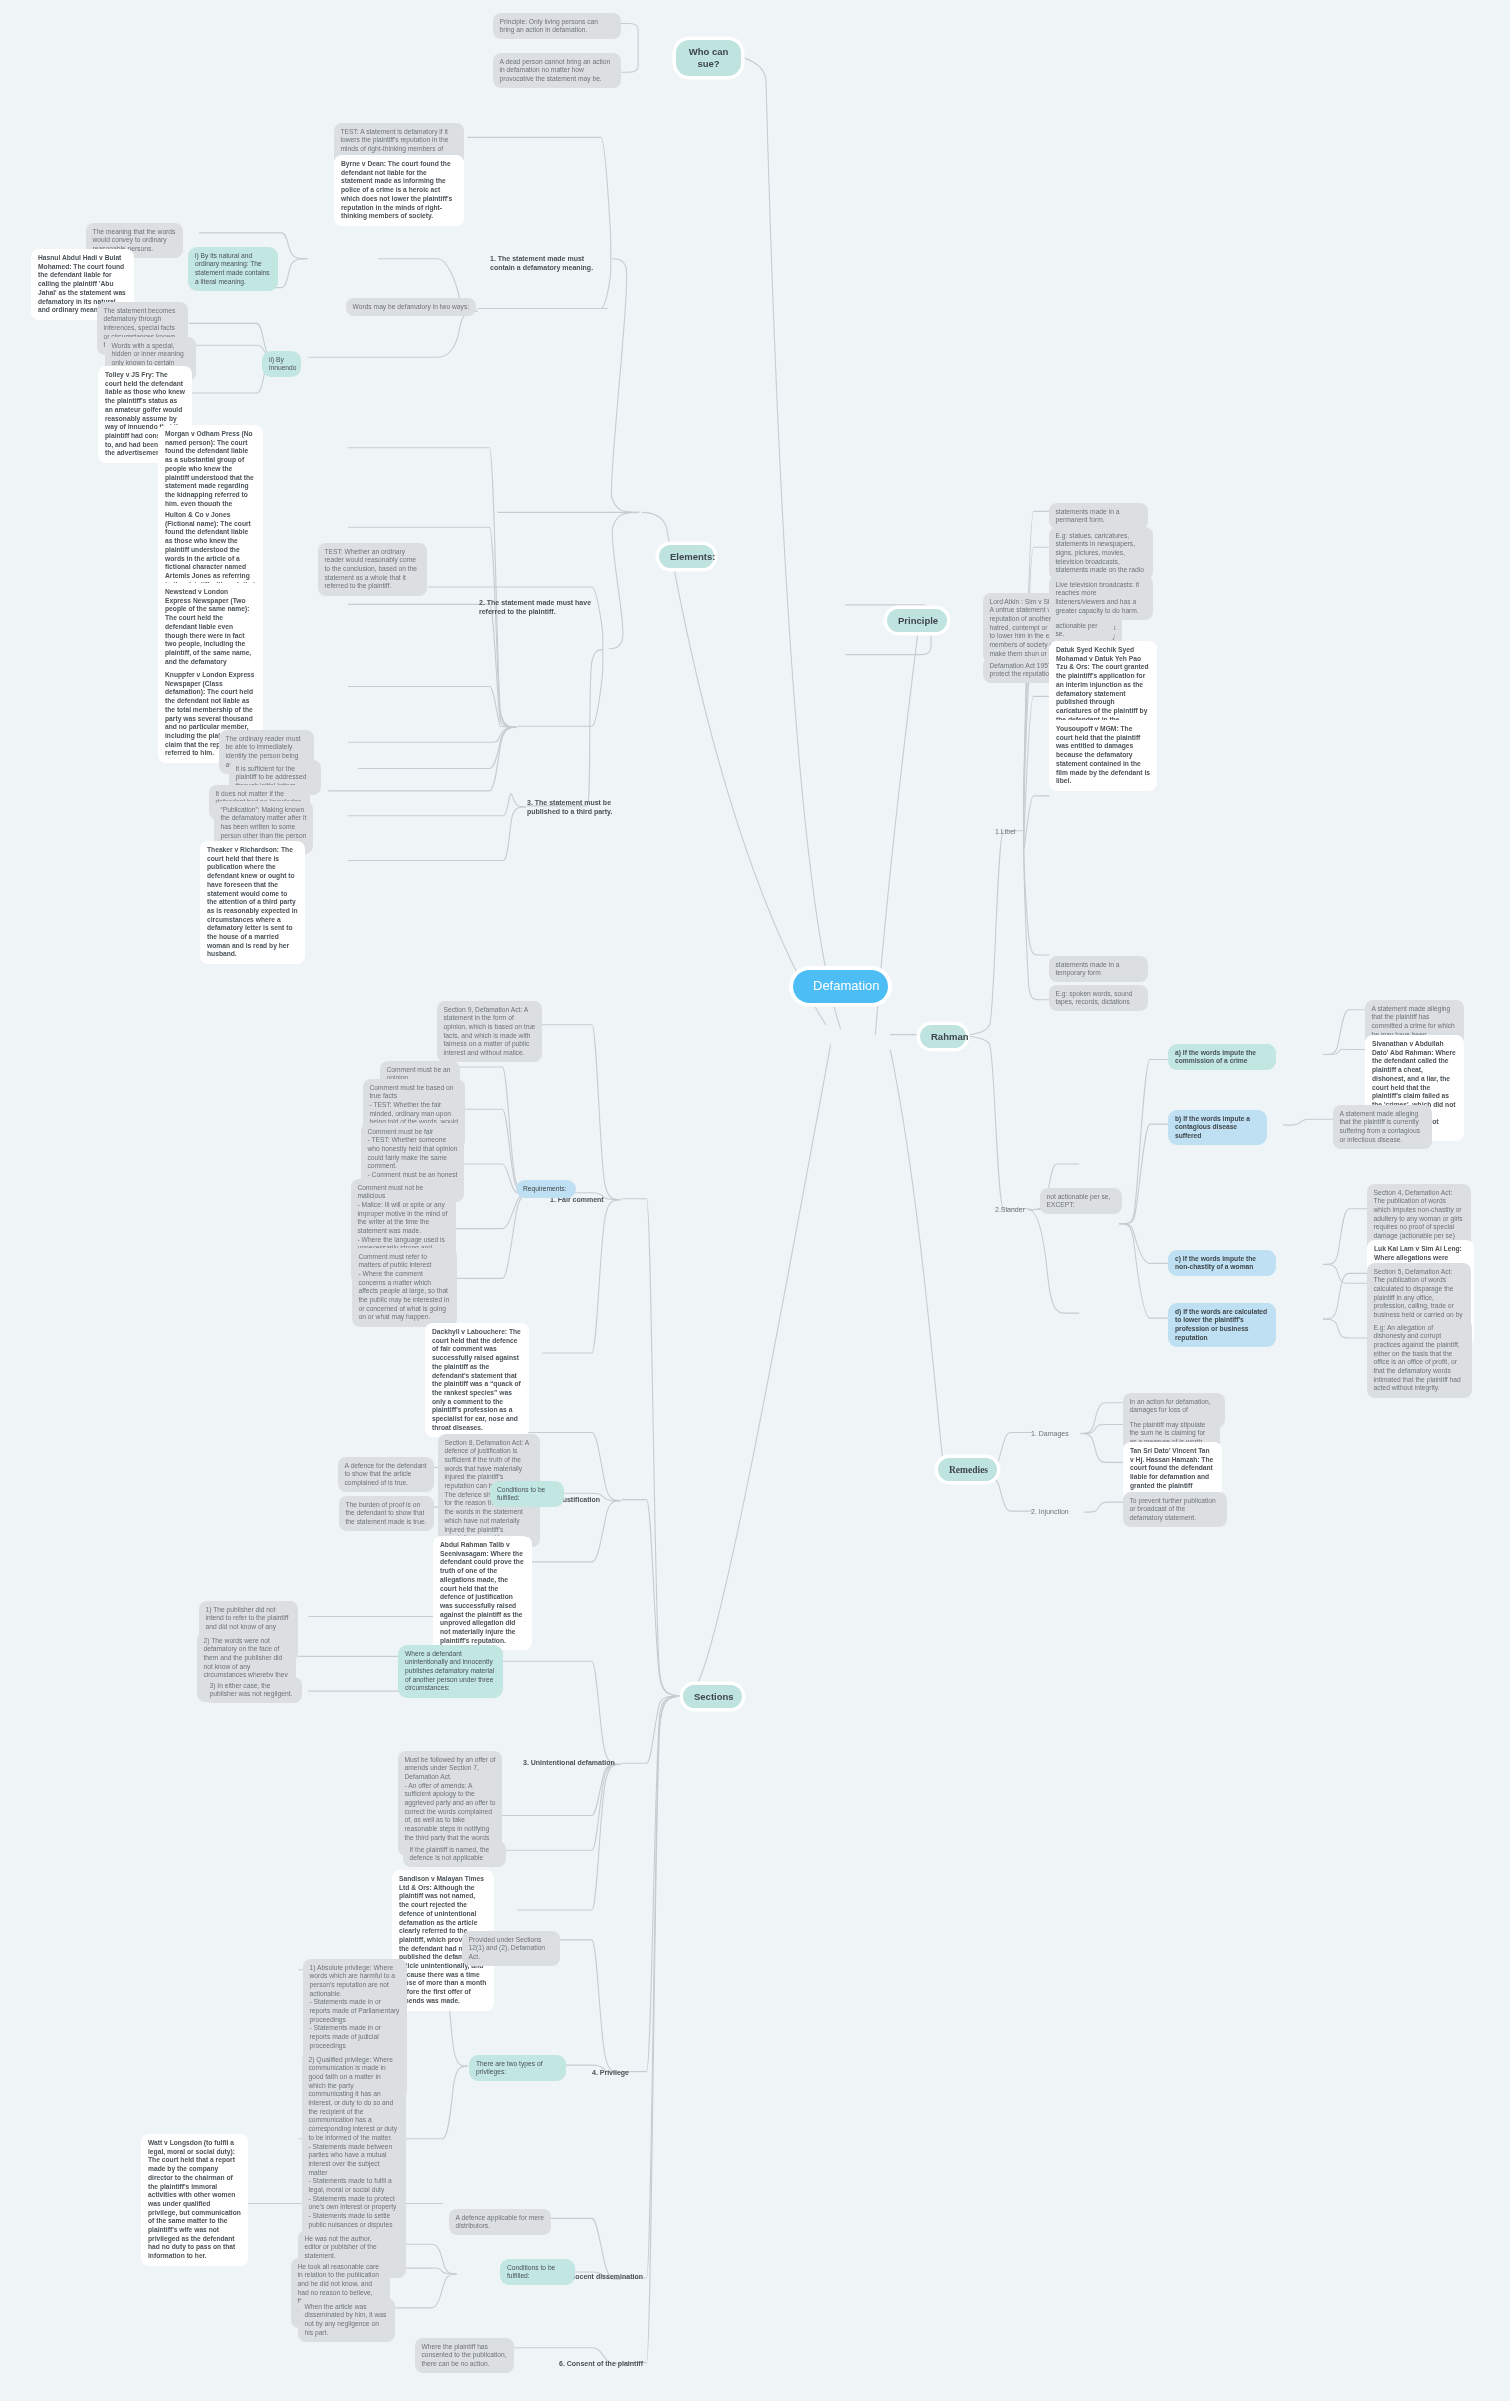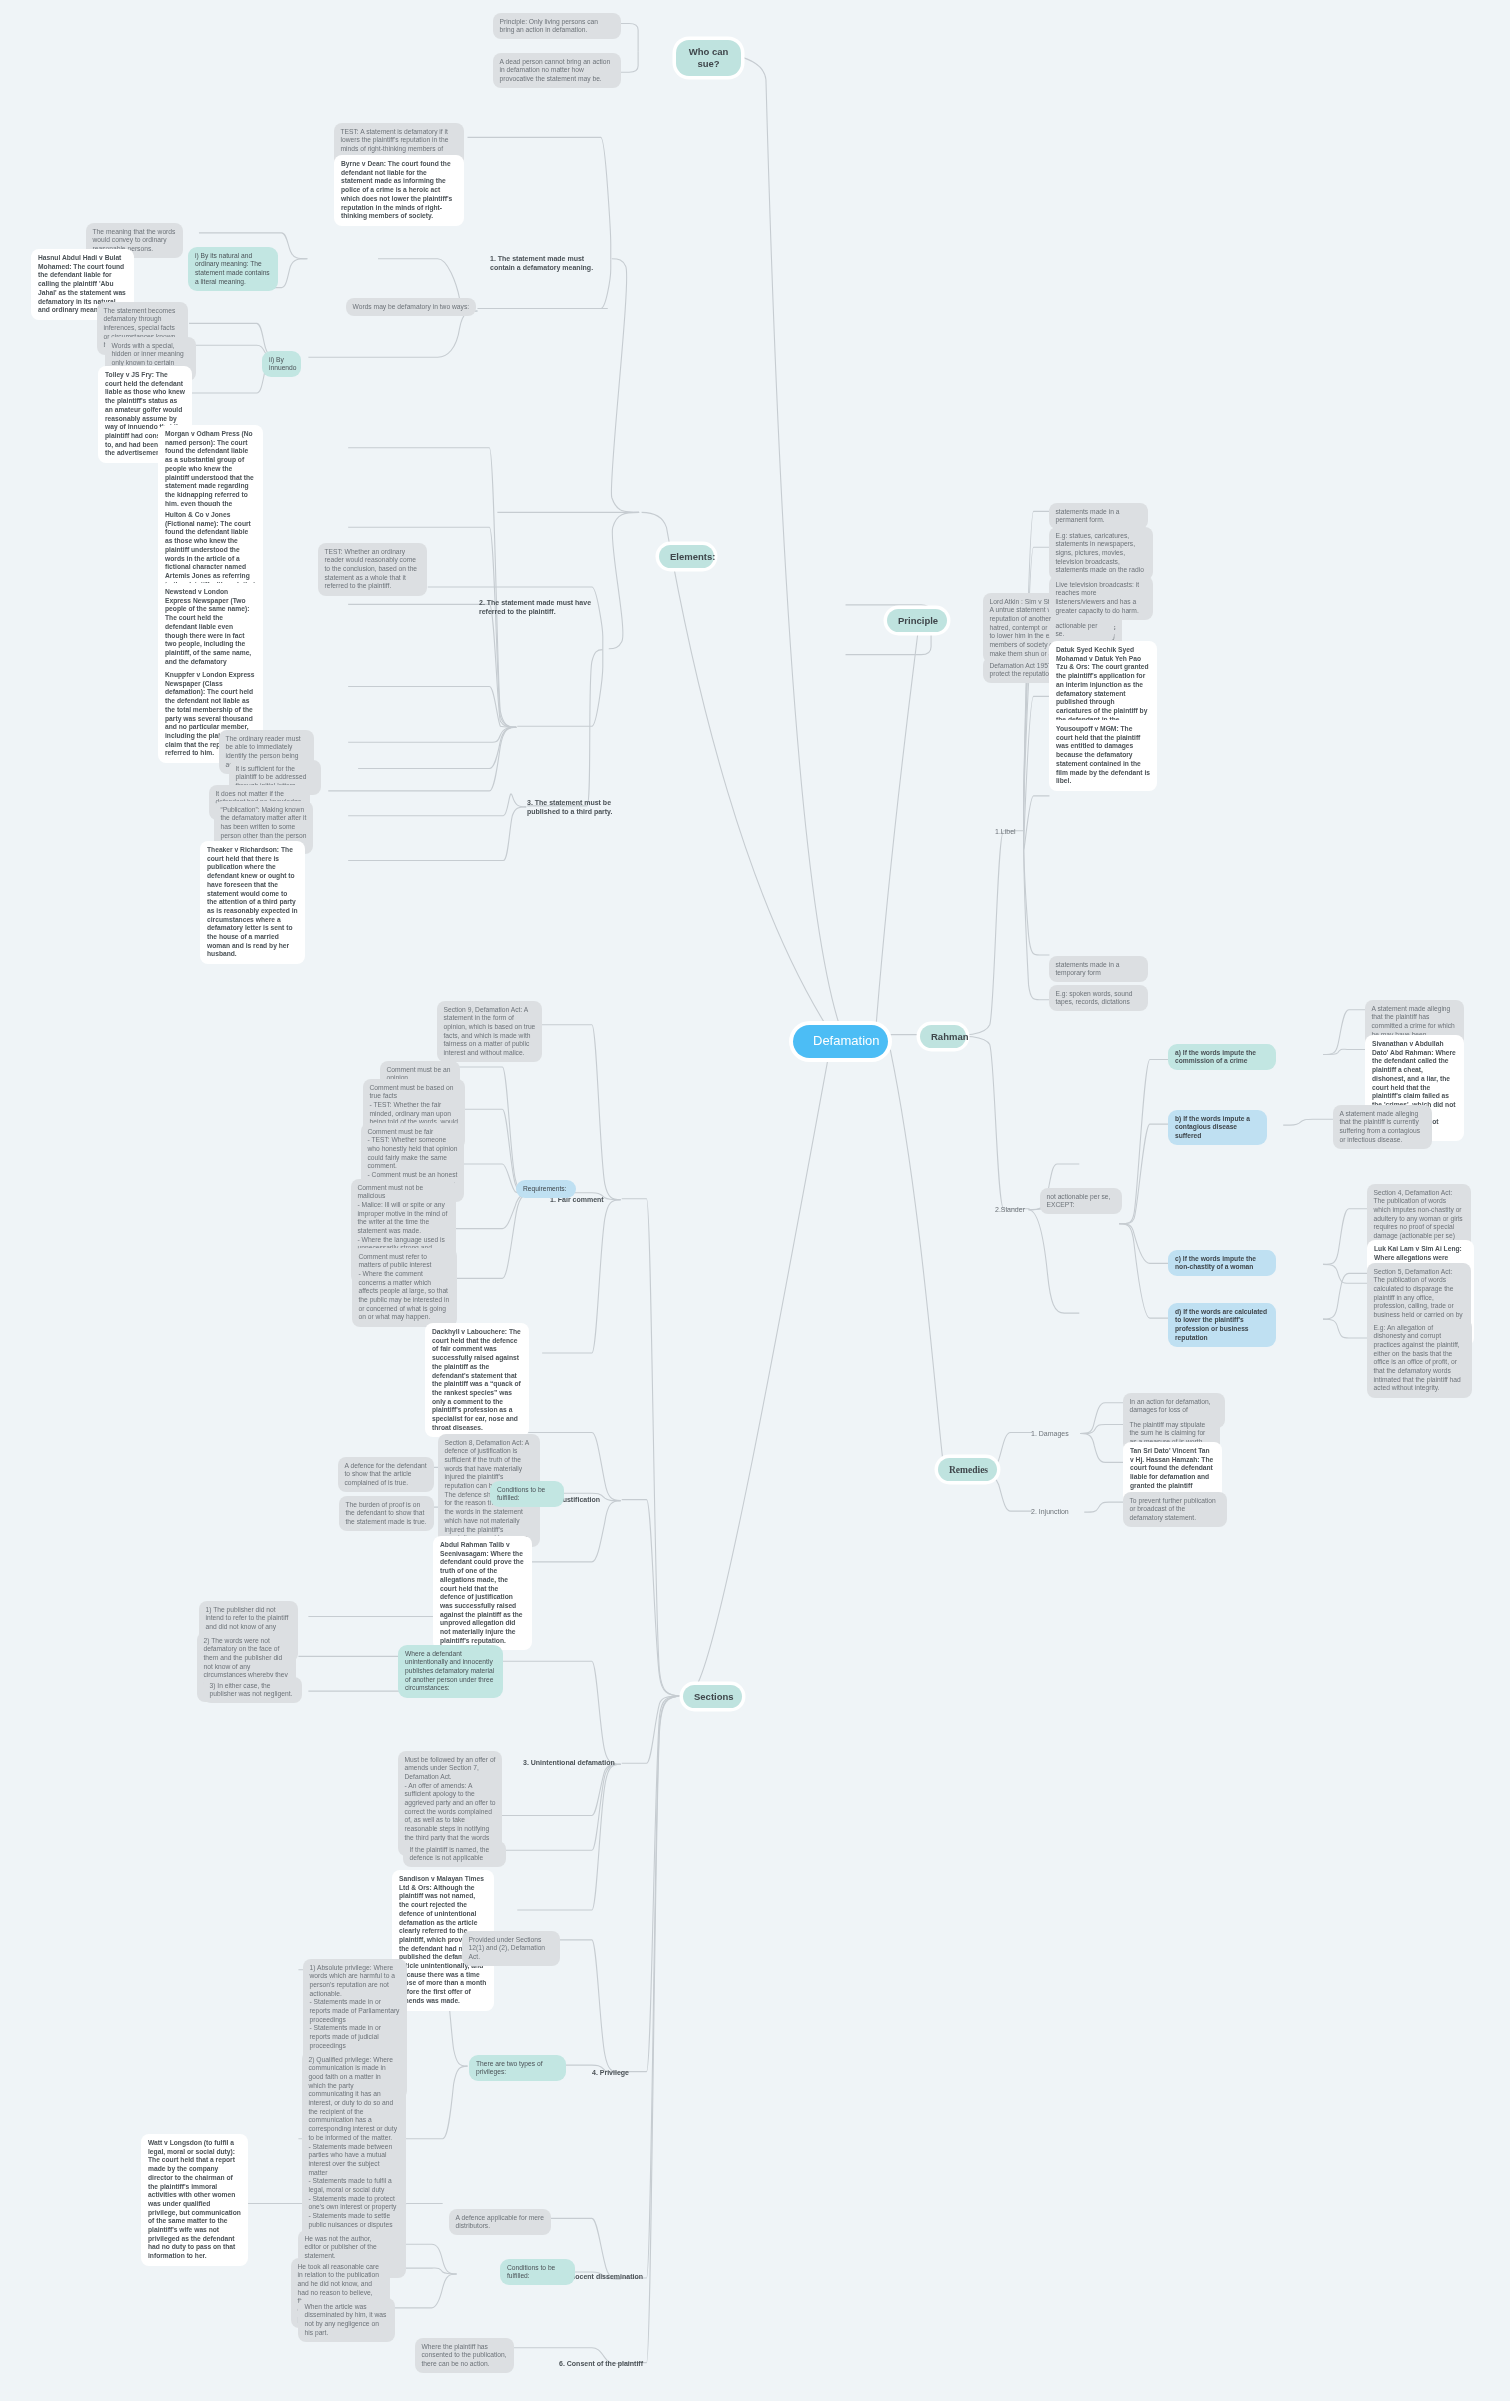--- a/index.html
+++ b/index.html
@@ -237,21 +237,21 @@
       <path d="M1248 4582 C1230 4582 1222 4578 1216 4550 C1206 4510 1200 4460 1190 4460 L930 4460"></path>
       <path d="M1248 4582 C1230 4582 1222 4582 1216 4578 C1206 4568 1200 4568 1190 4568 L1020 4568"></path>
       <path d="M918 4572 C902 4572 896 4568 890 4545 C884 4520 878 4512 868 4512 L620 4512"></path>
       <path d="M918 4572 C902 4572 896 4572 890 4568 C884 4558 878 4560 868 4560 L600 4560"></path>
       <path d="M918 4572 C902 4572 896 4576 890 4600 C884 4625 878 4640 868 4640 L620 4640"></path>
 
       <path d="M1248 4752 C1230 4752 1222 4750 1216 4740 C1206 4725 1200 4720 1190 4720 L840 4720"></path>
     </g>
   </svg>
 
-  <div class="node root" style="left:793px; top:1025px; width:95px;">Defamation</div>
+  <div class="node root" style="left:793px; top:970px; width:95px;">Defamation</div>
 
   <div class="node branch" style="left:641px; top:40px; width:65px;margin-left:35px;">Who can sue?</div>
   <div class="node note" style="left:493px; top:13px; width:128px;">Principle: Only living persons can bring an action in defamation.</div>
   <div class="node note" style="left:493px; top:53px; width:128px;">A dead person cannot bring an action in defamation no matter how provocative the statement may be.</div>
 
   <div class="node branch" style="left:887px; top:609px; width:60px;">Principle</div>
   <div class="node note" style="left:983px; top:593px; width:139px; white-space:pre-line;">Lord Atkin : Sim v Stretch:
 A untrue statement which injures the reputation of another by exposing him to hatred, contempt or ridicule or which tends to lower him in the esteem of right thinking members of society or which tends to make them shun or avoid that person.</div>
   <div class="node note" style="left:983px; top:657px; width:124px;">Defamation Act 1957 was enacted to protect the reputation of others</div>
 

